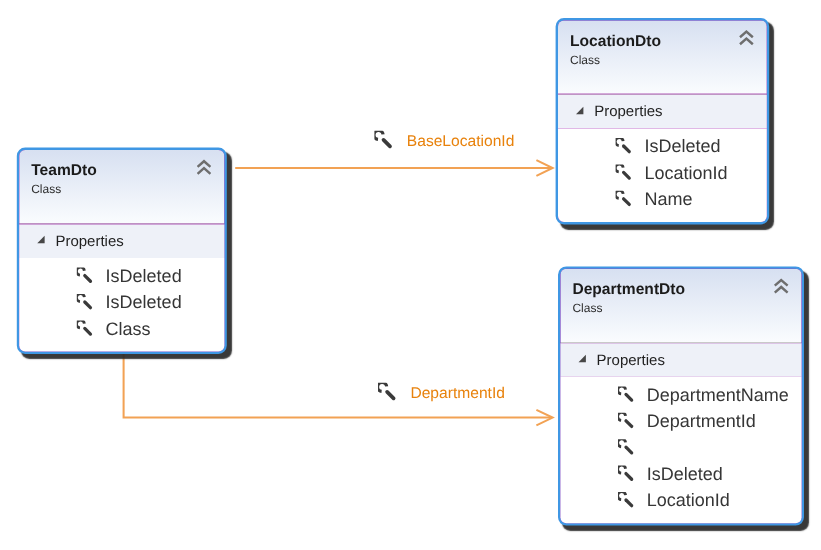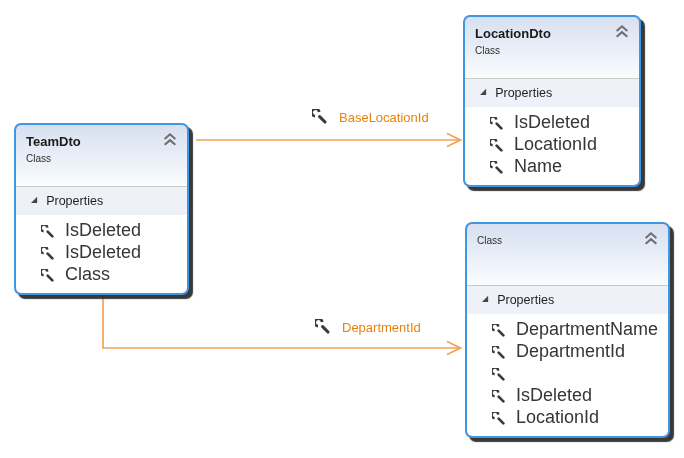--- a/index.html
+++ b/index.html
@@ -36,21 +36,21 @@
     height:28px;background:#eef1f8;display:flex;align-items:center;
     padding-left:15px;font-size:12.5px;color:#1f1f1f;
   }
   .expander{
     font-size:8px;color:#474747;margin-right:9px;line-height:8px;
     transform:translateY(-1px);
   }
   .box-body{padding:4px 0 8px 0;background:#ffffff;border-radius:0 0 5px 5px;}
   .prop-row{
     height:22px;display:flex;align-items:center;gap:10px;
-    padding-left:25px;font-size:18px;color:#363636;white-space:nowrap;
+    padding-left:48px;font-size:15px;color:#363636;white-space:nowrap;
   }
   .wrench{width:14px;height:14px;flex:0 0 14px;display:inline-block;}
 
   
   .assoc-label{
     position:absolute;z-index:3;display:flex;align-items:center;gap:11px;
     font-size:13px;color:#e8820c;white-space:nowrap;
   }
   .assoc-label .wrench{width:16px;height:16px;flex:0 0 16px;}
   .label-baselocation{left:312px;top:109px;}
@@ -161,20 +161,21 @@
               <line x1="7.6" y1="7.6" x2="13" y2="13" stroke="#3a3a3a" stroke-width="3.1" stroke-linecap="round"></line>
             </svg>
         </span>
         <span>Name</span>
       </div>
     </div>
   </div>
 
   <div class="class-box box-department">
     <div class="box-header">
+      <div class="box-title">DepartmentDto</div>
       <div class="box-stereotype">Class</div>
       <span class="collapse-btn">
         <svg width="18" height="15" viewBox="0 0 16 14" fill="none" stroke="#6e6e6e" stroke-width="1.9">
           <path d="M3 6.6 L8 2.2 L13 6.6"></path>
             <path d="M3 12 L8 7.6 L13 12"></path>
         </svg>
       </span>
     </div>
     <div class="section-row">
       <span class="expander">◢</span>

